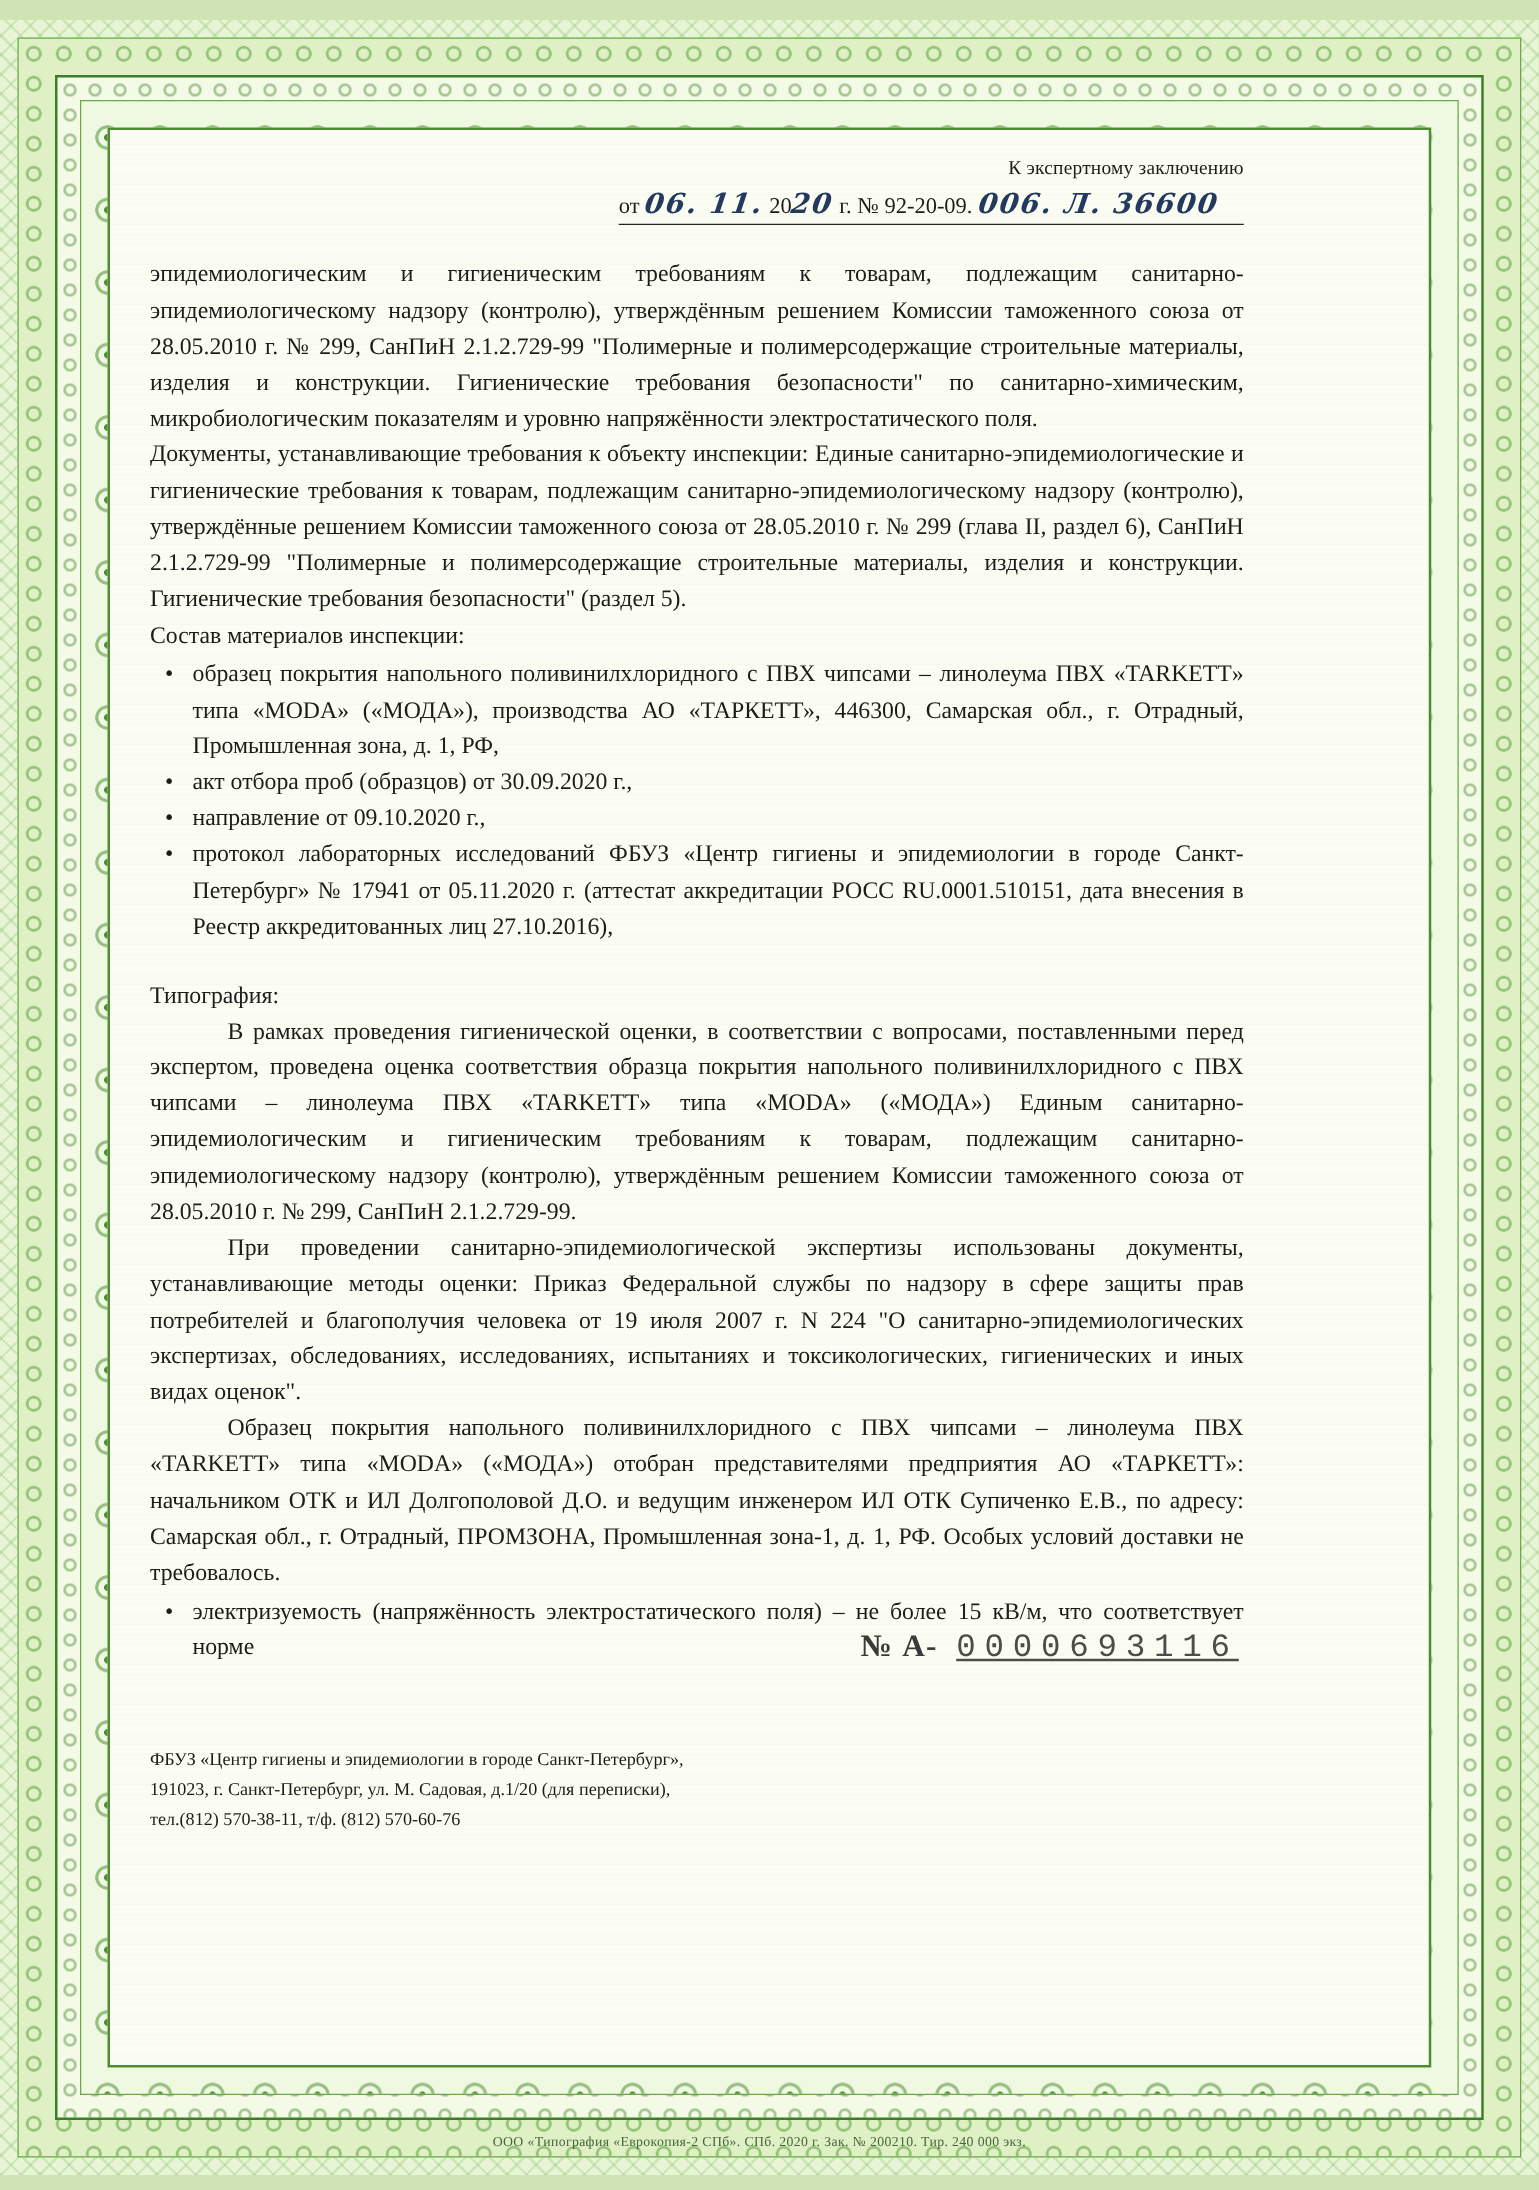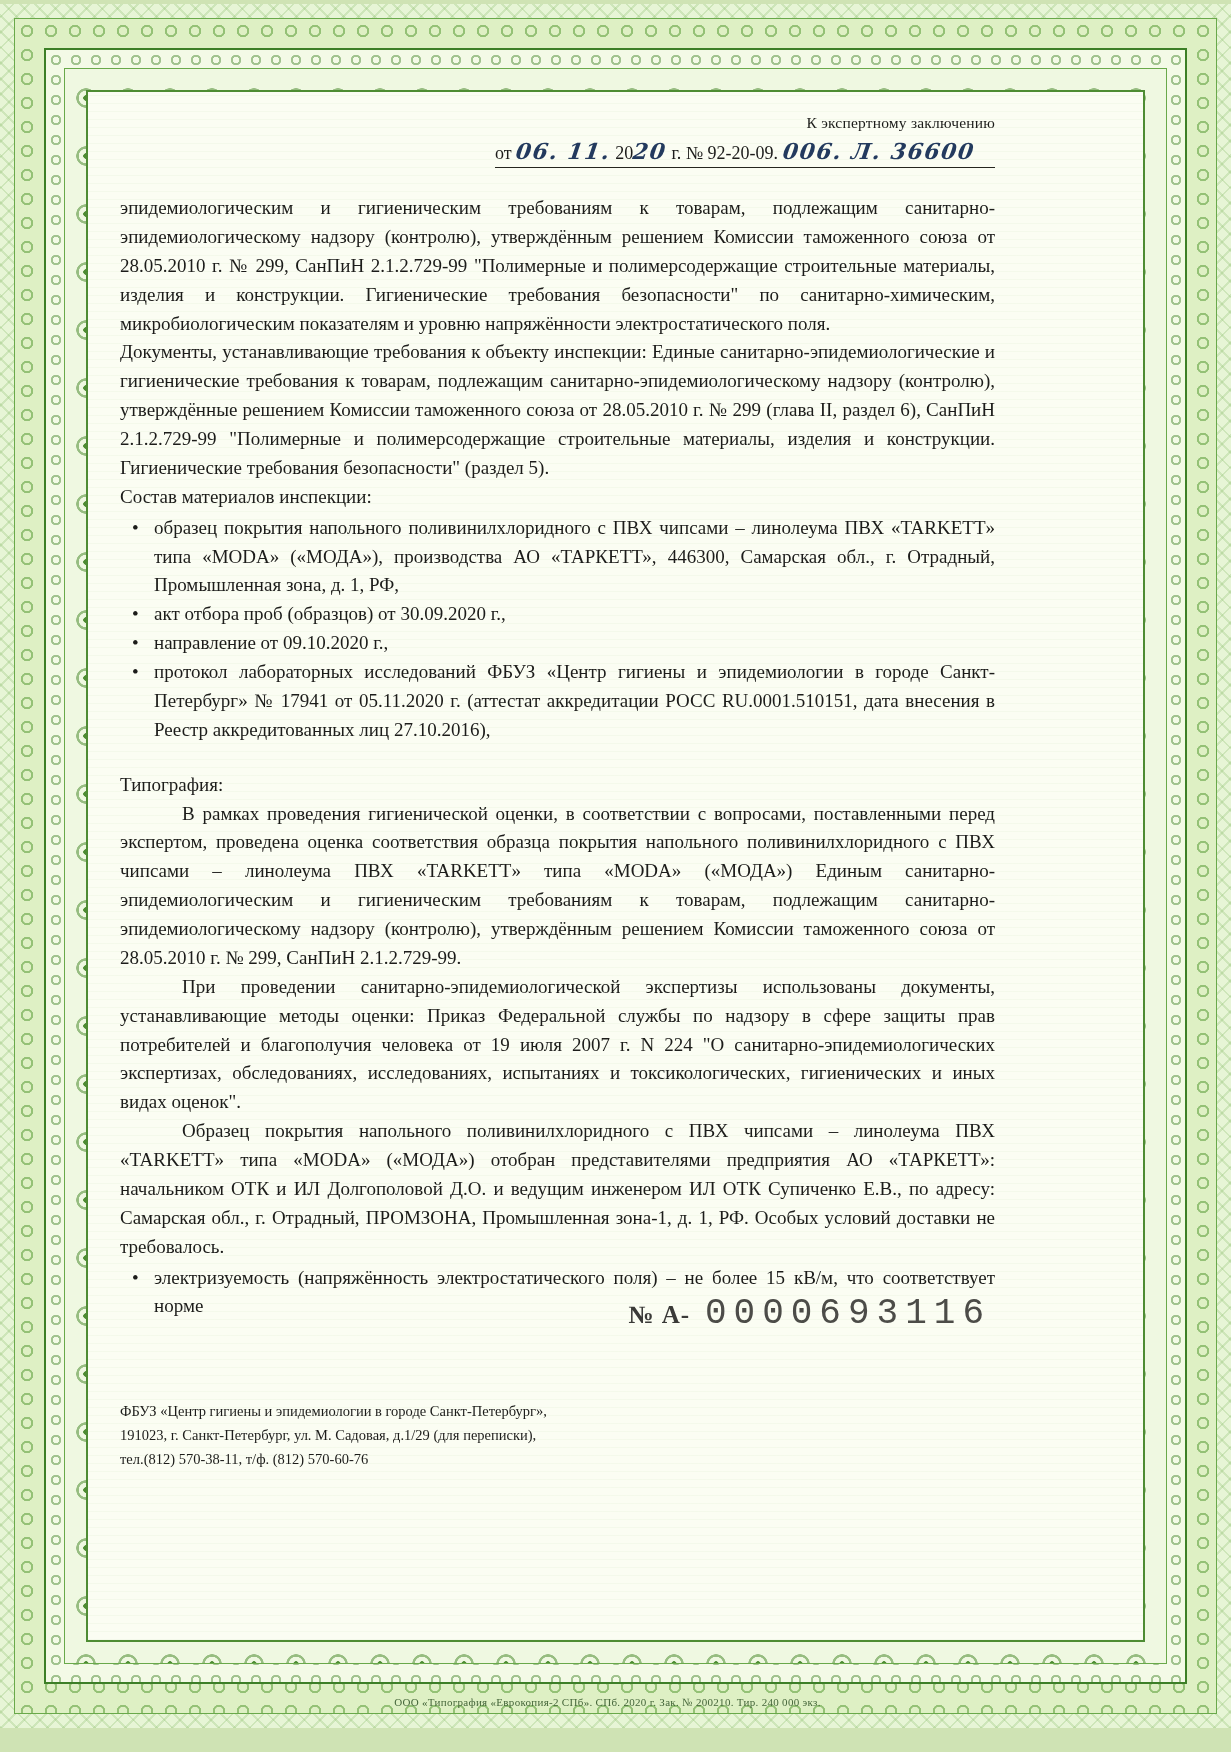--- a/index.html
+++ b/index.html
@@ -1,20 +1,20 @@
 <!DOCTYPE html>
 <html><head>
 <meta charset="utf-8">
 <style>
   * { margin:0; padding:0; box-sizing:border-box; }
   html,body { background:#cfe3b4; }
   .page {
     position:relative;
     width:1231px; height:1724px;
-    margin:4px auto;
+    margin:16px auto;
     background-color:#e7f5d6;
     background-image:
       repeating-linear-gradient(45deg, rgba(140,190,110,.28) 0 2px, transparent 2px 11px),
       repeating-linear-gradient(-45deg, rgba(140,190,110,.28) 0 2px, transparent 2px 11px);
     font-family:"Liberation Serif", serif;
     color:#1c1c1a;
     overflow:hidden;
   }
   
   .layer-wave {
@@ -70,21 +70,21 @@
   .ind { text-indent:62px; }
   .gap-top { margin-top:26px !important; }
   ul.bullets { list-style:none; margin:2px 0; }
   ul.bullets li { position:relative; margin-left:34px; padding-left:0; }
   ul.bullets li::before { content:"\2022"; position:absolute; left:-22px; top:0; font-size:19px; }
   
   .serial { text-align:right; margin-top:-36px; padding-right:4px; white-space:nowrap; }
   .serial-prefix { font-size:25px; font-weight:bold; color:#3a3a38; letter-spacing:1px; }
   .serial-digits {
     font-family:"Liberation Mono", monospace;
-    font-size:36px; letter-spacing:7px; color:#4c4c48; margin-left:10px;
+    font-size:26px; letter-spacing:7px; color:#4c4c48; margin-left:10px;text-decoration:underline;
   }
   
   .footer { margin-top:58px; text-align:left; font-size:14.5px; line-height:1.65; }
   .imprint {
     position:absolute; bottom:20px; left:0; right:16px;
     text-align:center; font-size:11px; color:#45663a; letter-spacing:.3px;
     z-index:5;
   }
 </style>
 </head>
@@ -126,21 +126,21 @@
         <li>электризуемость (напряжённость электростатического поля) – не более 15 кВ/м, что соответствует норме</li>
       </ul>
 
       <div class="serial">
         <span class="serial-prefix">№ А-</span>
         <span class="serial-digits">0000693116</span>
       </div>
 
       <div class="footer">
         <div>ФБУЗ «Центр гигиены и эпидемиологии в городе Санкт-Петербург»,</div>
-        <div>191023, г. Санкт-Петербург, ул. М. Садовая, д.1/29 (для переписки),</div>
+        <div>191023, г. Санкт-Петербург, ул. М. Садовая, д.1/20 (для переписки),</div>
         <div>тел.(812) 570-38-11, т/ф. (812) 570-60-76</div>
       </div>
     </div>
 
   </div>
 
   <div class="imprint">ООО «Типография «Еврокопия-2 СПб». СПб. 2020 г. Зак. № 200210. Тир. 240 000 экз.</div>
 
 </div>
 

